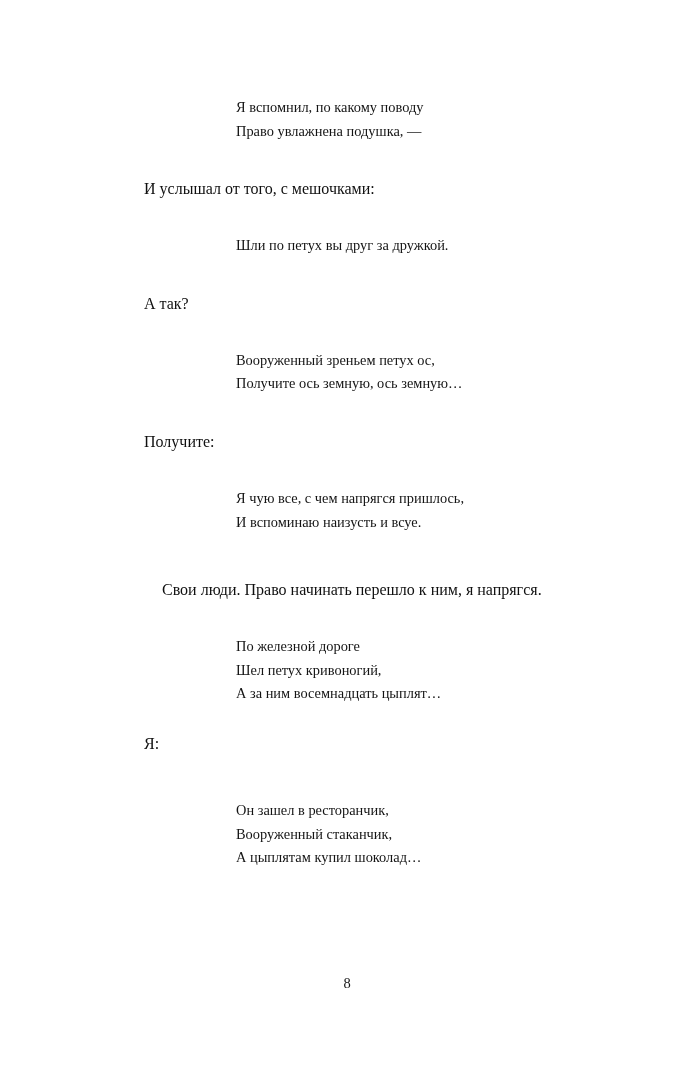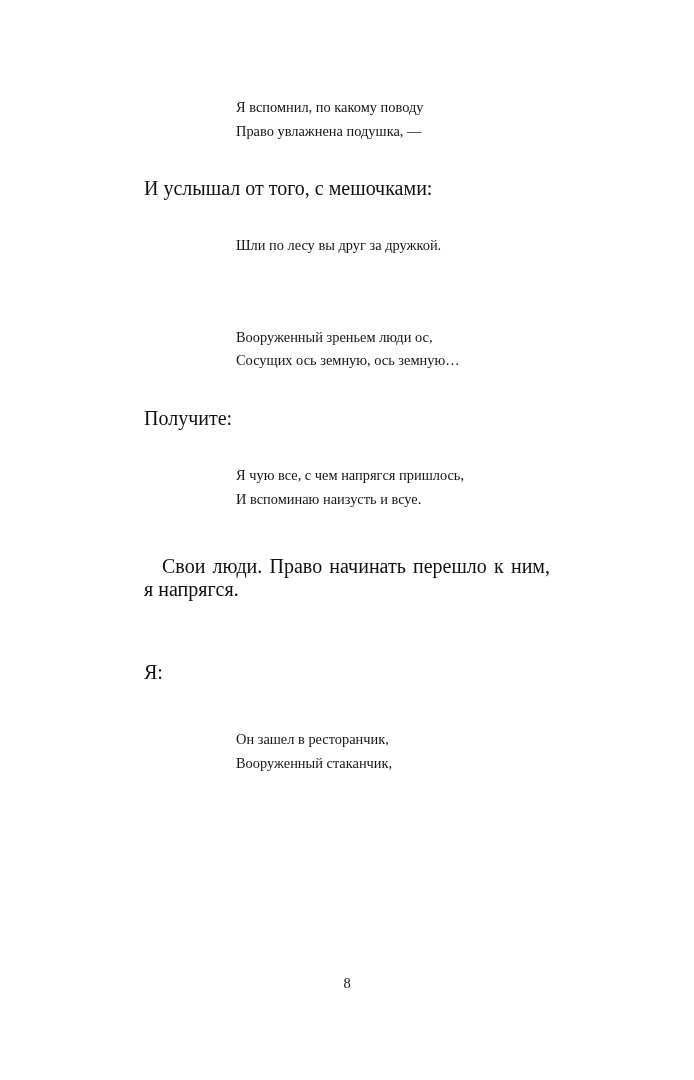--- a/index.html
+++ b/index.html
@@ -34,21 +34,21 @@
     line-height: 23.6px;
     color: #141414;
   }
   .verse div {
     white-space: pre;
   }
   
   .cue {
     margin: 0;
     padding: 0 74px 0 74px;
-    font-size: 20px;
+    font-size: 16px;
     line-height: 23px;
     color: #101010;
   }
   .cue.justify {
     text-align: justify;
     text-indent: 18px;
   }
   .gap-md { height: 26px; }
   .gap-lg { height: 34px; }
   .gap-xl { height: 44px; }
@@ -74,61 +74,68 @@
       <div>Право увлажнена подушка, —</div>
     </div>
 
     <div class="gap-lg"></div>
 
     <p class="cue">И услышал от того, с мешочками:</p>
 
     <div class="gap-lg"></div>
 
     <div class="verse">
-      <div>Шли по лесу вы друг за дружкой.</div>
+      <div>Шли по петух вы друг за дружкой.</div>
     </div>
 
     <div class="gap-lg"></div>
 
+    <p class="cue">А так?</p>
 
     <div class="gap-lg"></div>
 
     <div class="verse">
-      <div>Вооруженный зреньем люди ос,</div>
-      <div>Сосущих ось земную, ось земную…</div>
+      <div>Вооруженный зреньем петух ос,</div>
+      <div>Получите ось земную, ось земную…</div>
     </div>
 
     <div class="gap-lg"></div>
 
     <p class="cue">Получите:</p>
 
     <div class="gap-lg"></div>
 
     <div class="verse">
       <div>Я чую все, с чем напрягся пришлось,</div>
       <div>И вспоминаю наизусть и всуе.</div>
     </div>
 
     <div class="gap-xl"></div>
 
     <p class="cue justify">Свои люди. Право начинать перешло к ним, я напрягся.</p>
 
 
     <div class="gap-lg"></div>
 
+    <div class="verse">
+      <div>По железной дороге</div>
+      <div>Шел петух кривоногий,</div>
+      <div>А за ним восемнадцать цыплят…</div>
+    </div>
 
     <div class="gap-md"></div>
 
     <p class="cue">Я:</p>
 
     <div class="gap-xl"></div>
 
     <div class="verse">
       <div>Он зашел в ресторанчик,</div>
       <div>Вооруженный стаканчик,</div>
+      <div>А цыплятам купил шоколад…</div>
     </div>
 
     <div class="gap-lg"></div>
 
     <p class="cue"></p>
 
     <div class="gap-xl"></div>
 
     <div class="verse">
       <div></div>

